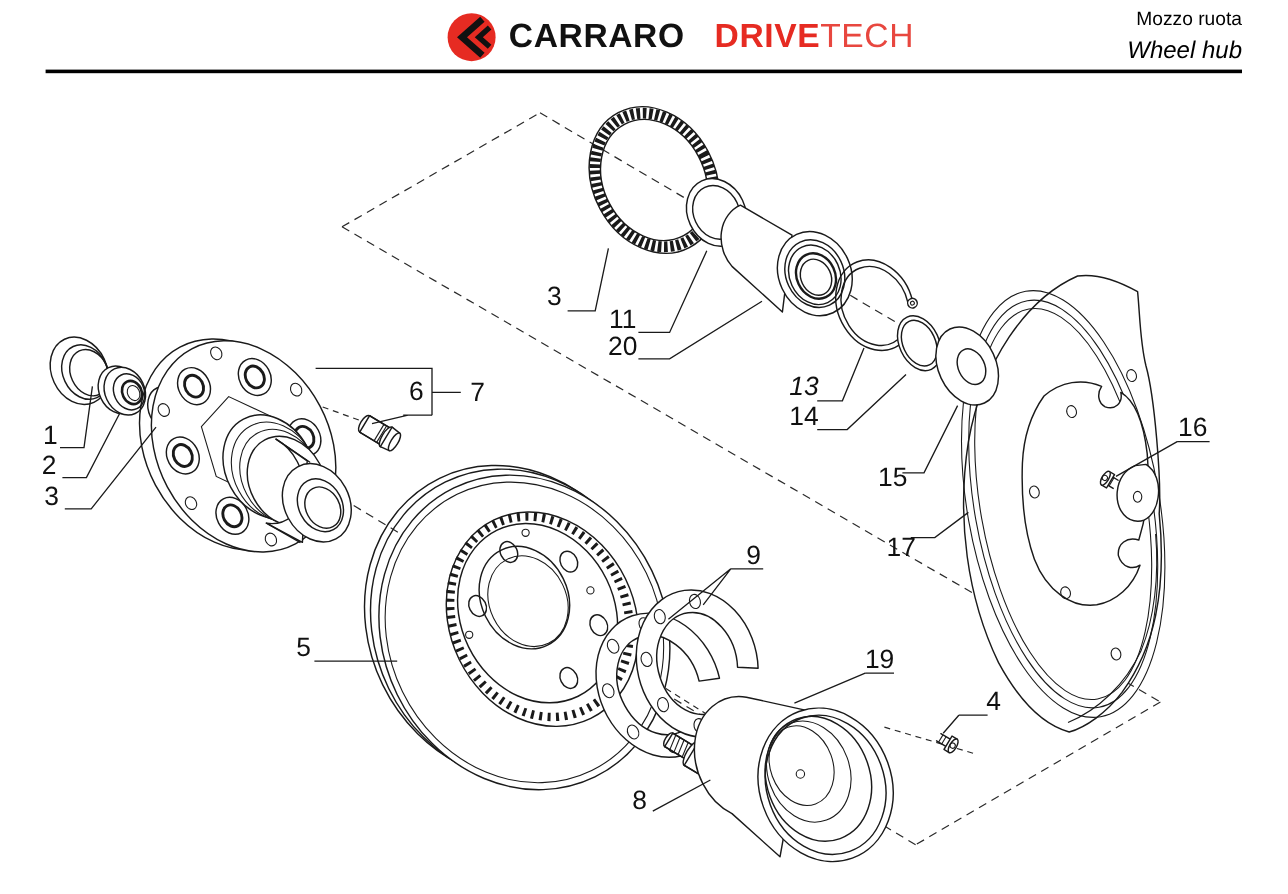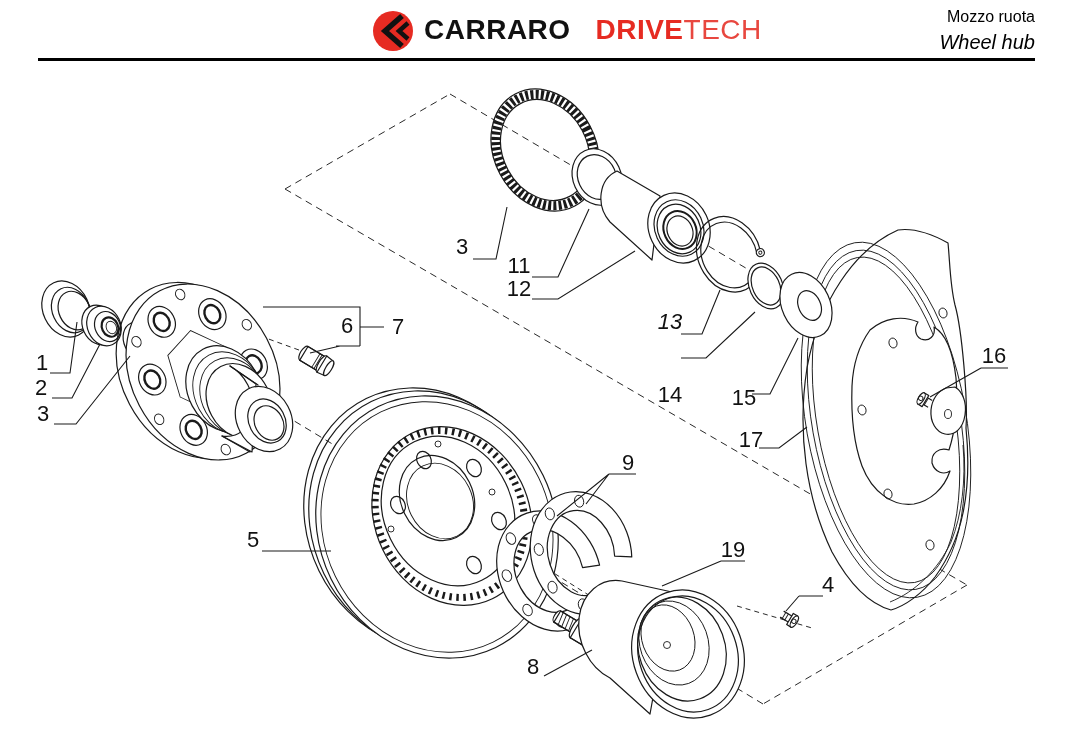--- a/index.html
+++ b/index.html
@@ -329,21 +329,21 @@
   <div class="callout" style="left:41px;top:388px;">2</div>
   <div class="callout" style="left:43px;top:414px;">3</div>
   <div class="callout" style="left:828px;top:585px;">4</div>
   <div class="callout" style="left:253px;top:540px;">5</div>
   <div class="callout" style="left:347px;top:326px;">6</div>
   <div class="callout" style="left:398px;top:327px;">7</div>
   <div class="callout" style="left:533px;top:667px;">8</div>
   <div class="callout" style="left:628px;top:463px;">9</div>
   <div class="callout" style="left:462px;top:247px;">3</div>
   <div class="callout" style="left:519px;top:266px;text-align:right;">11</div>
-  <div class="callout" style="left:519px;top:289px;">12</div>
+  <div class="callout" style="left:519px;top:289px;">20</div>
   <div class="callout" style="left:670px;top:322px;font-style:italic;">13</div>
-  <div class="callout" style="left:670px;top:347px;margin-top:48px;">14</div>
+  <div class="callout" style="left:670px;top:347px;">14</div>
   <div class="callout" style="left:744px;top:382px;margin-top:16px;">15</div>
   <div class="callout" style="left:994px;top:356px;text-align:center;">16</div>
-  <div class="callout" style="left:751px;top:440px;text-align:center;">17</div>
+  <div class="callout" style="left:751px;top:456px;text-align:center;">17</div>
   <div class="callout" style="left:733px;top:550px;">19</div>
 
 </div>
 
 </body></html>

